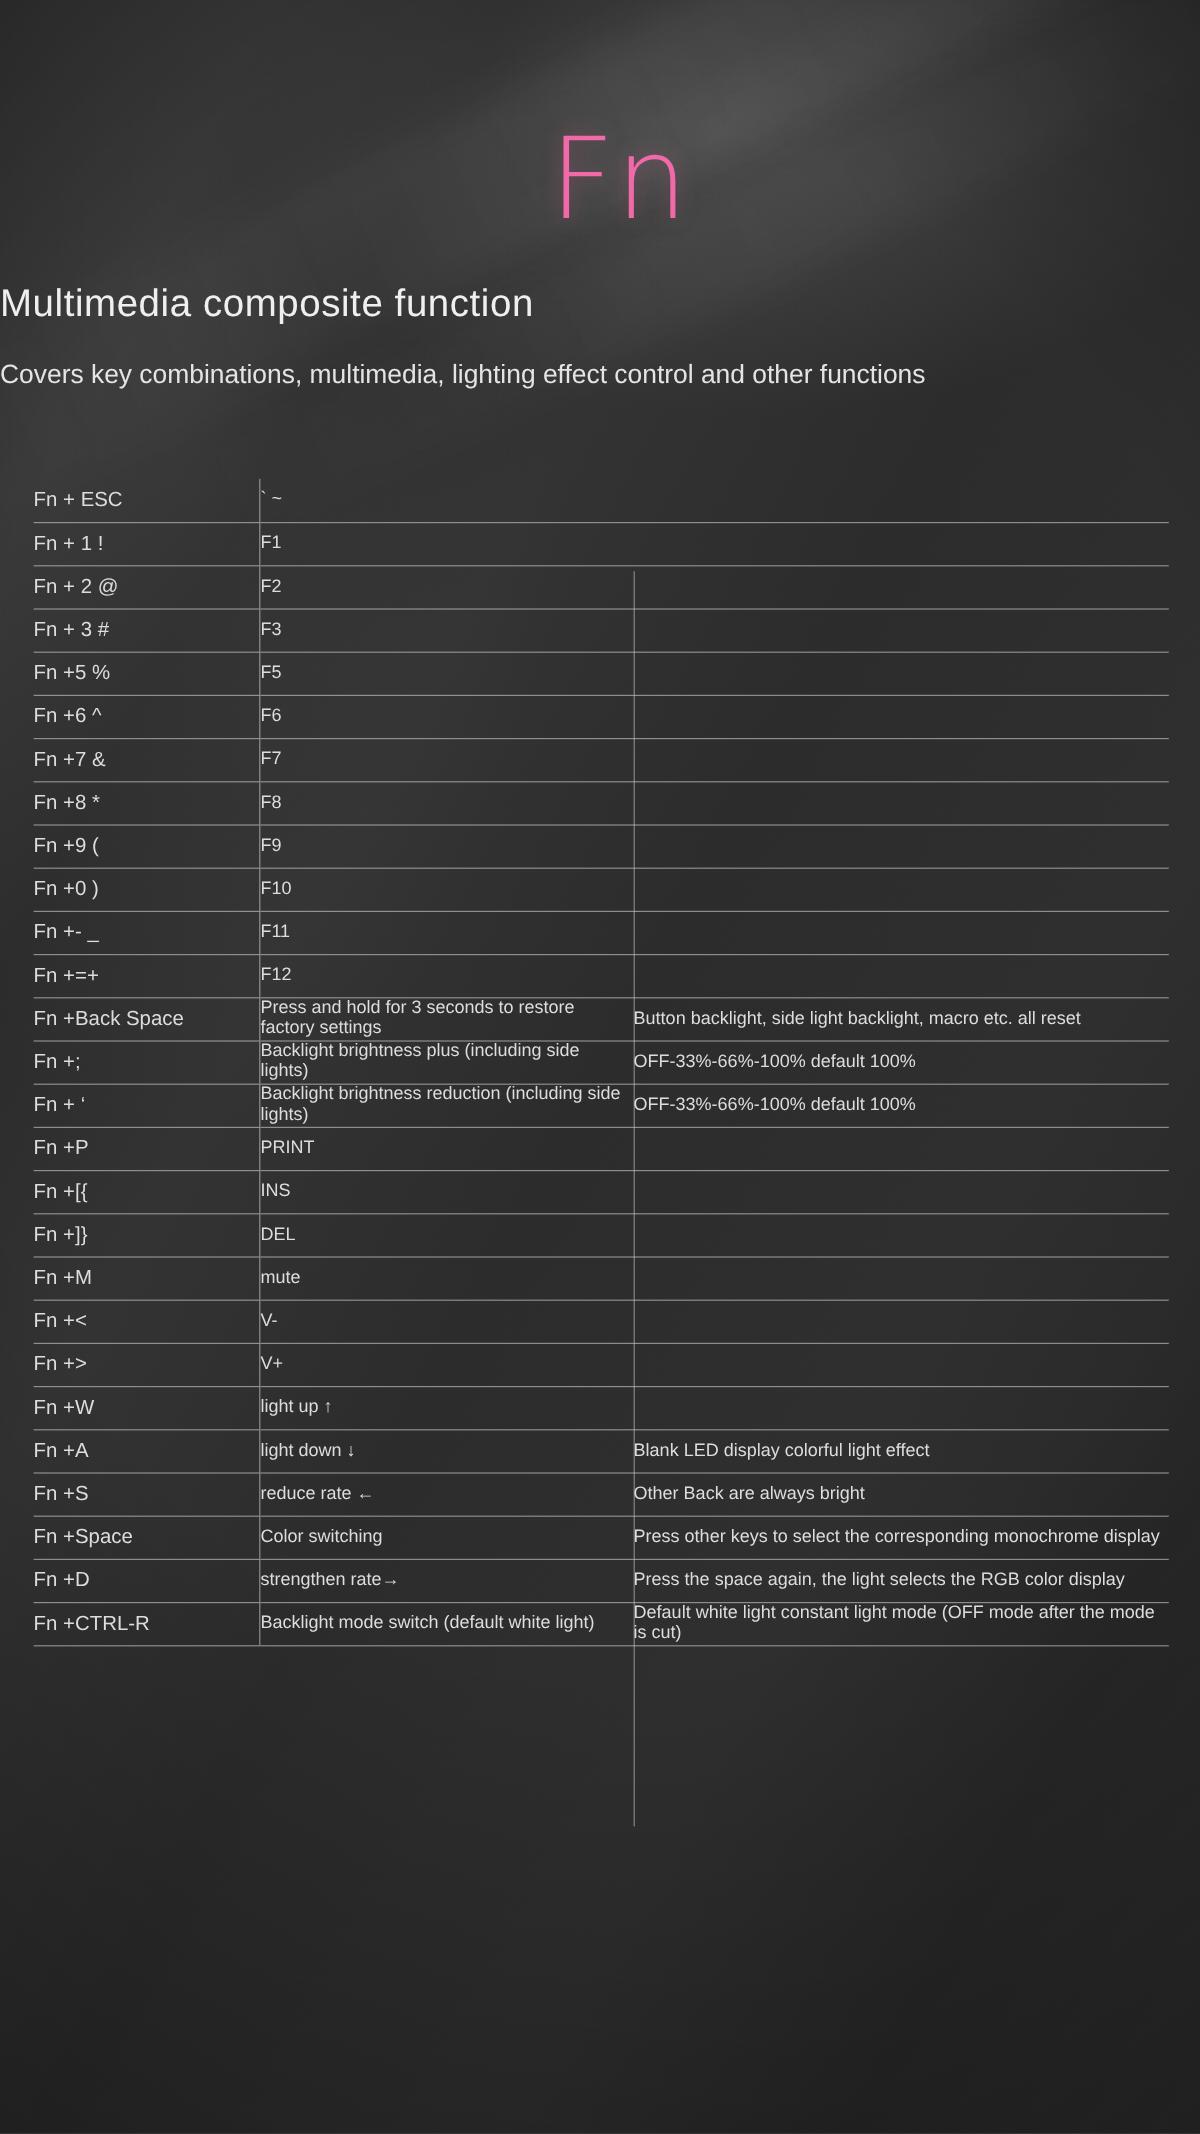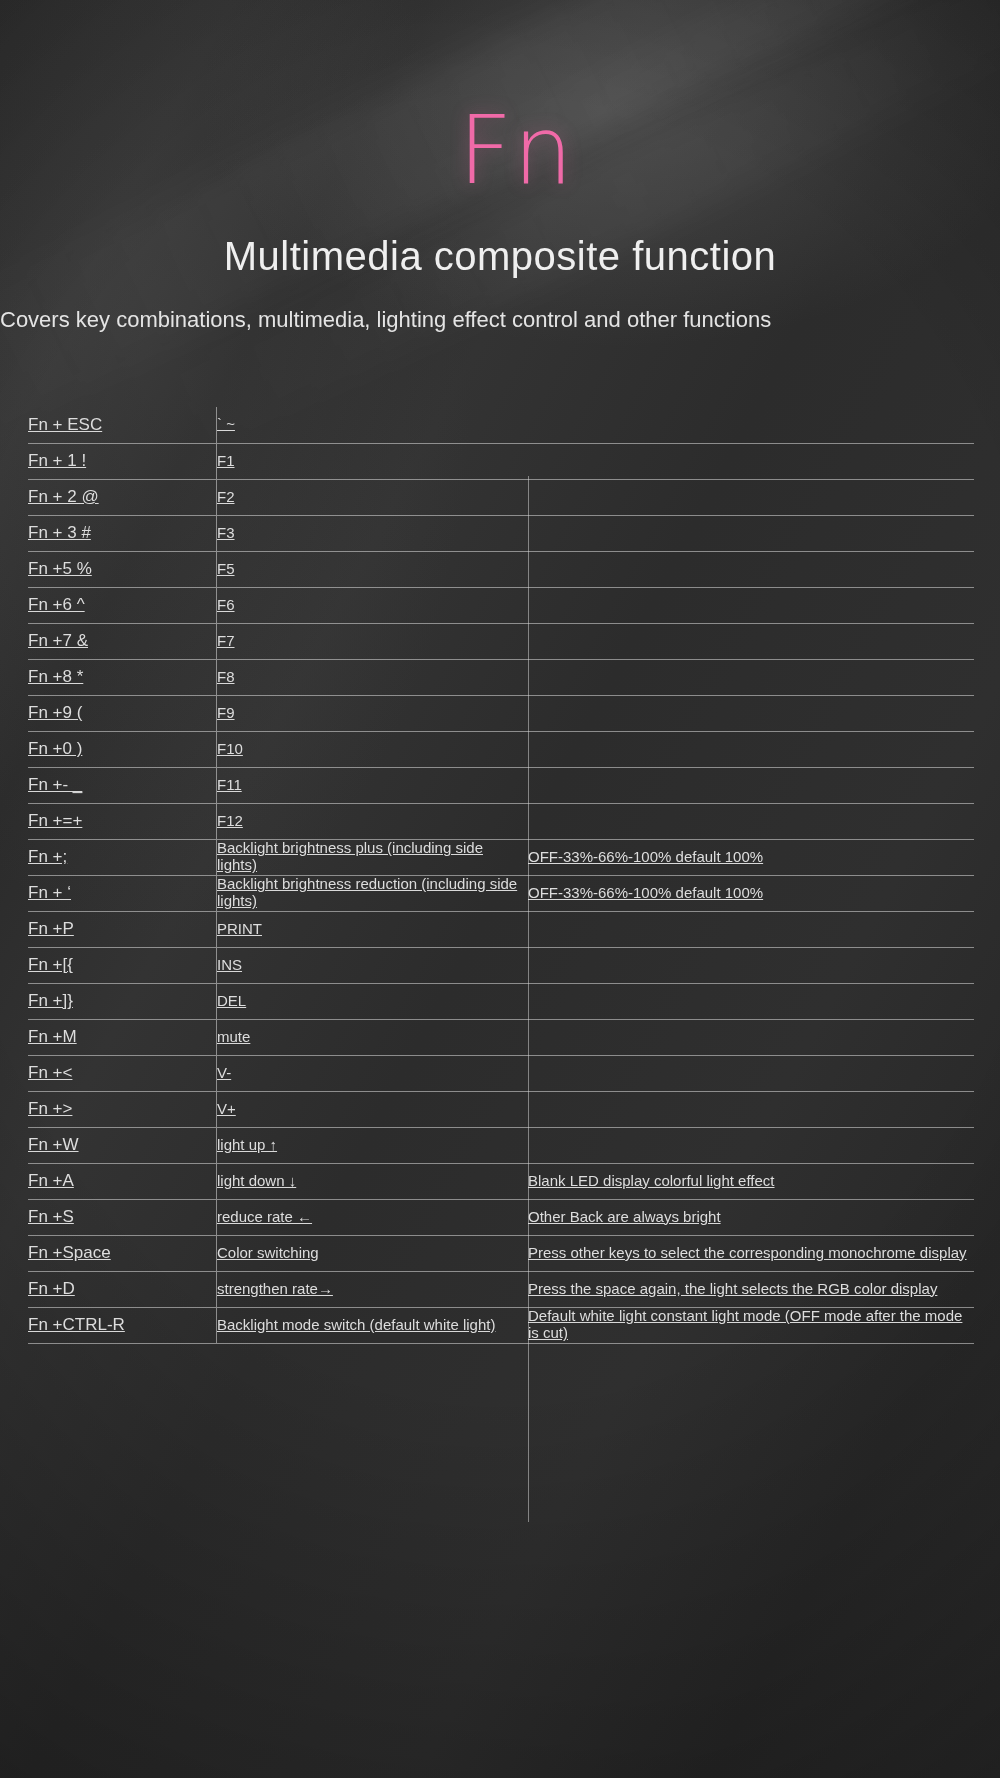--- a/index.html
+++ b/index.html
@@ -57,44 +57,43 @@
     font-size: 94px;
     line-height: 1;
     font-weight: 300;
     color: #f06aa8;
     letter-spacing: 1px;
     text-shadow: 0 0 18px rgba(240,106,168,0.35);
     font-family: "DejaVu Sans", sans-serif;
     padding-left: 32px;
   }
   .title {
-    text-align: center;
     margin-top: 36px;
-    font-size: 40px;
+    font-size: 32px;
     font-weight: 300;
     color: #efefef;
     letter-spacing: .5px;
   }
   .subtitle {
     text-align: left;
     margin-top: 28px;
     font-size: 22px;
     font-weight: 300;
     color: #e4e4e4;
   }
 
   .table-wrap {
     margin: 74px 28px 0 28px;
   }
   table.fn-table {
     width: 944px;
     border-collapse: collapse;
     table-layout: fixed;
   }
-  table.fn-table tr { height: 36px; text-decoration: underline; }
+  table.fn-table tr { height: 36px; }
   table.fn-table td {
     border-bottom: 1px solid rgba(220,220,220,0.55);
     vertical-align: middle;
     padding: 0;
     color: #ddd;
   }
   td.c-combo {
     width: 188px;
     font-size: 17px;
     font-weight: 300;
@@ -209,20 +208,25 @@
               <td class="c-combo">Fn +- _</td>
               <td class="c-func">F11</td>
               <td class="c-note"></td>
             </tr>
             <tr>
               <td class="c-combo">Fn +=+</td>
               <td class="c-func">F12</td>
               <td class="c-note"></td>
             </tr>
             <tr>
+              <td class="c-combo">Fn +Back Space</td>
+              <td class="c-func">Press and hold for 3 seconds to restore factory settings</td>
+              <td class="c-note note-top">Button backlight, side light backlight, macro etc. all reset</td>
+            </tr>
+            <tr>
               <td class="c-combo">Fn +;</td>
               <td class="c-func">Backlight brightness plus (including side lights)</td>
               <td class="c-note">OFF-33%-66%-100% default 100%</td>
             </tr>
             <tr>
               <td class="c-combo">Fn +  ‘</td>
               <td class="c-func">Backlight brightness reduction (including side lights)</td>
               <td class="c-note">OFF-33%-66%-100% default 100%</td>
             </tr>
             <tr>

